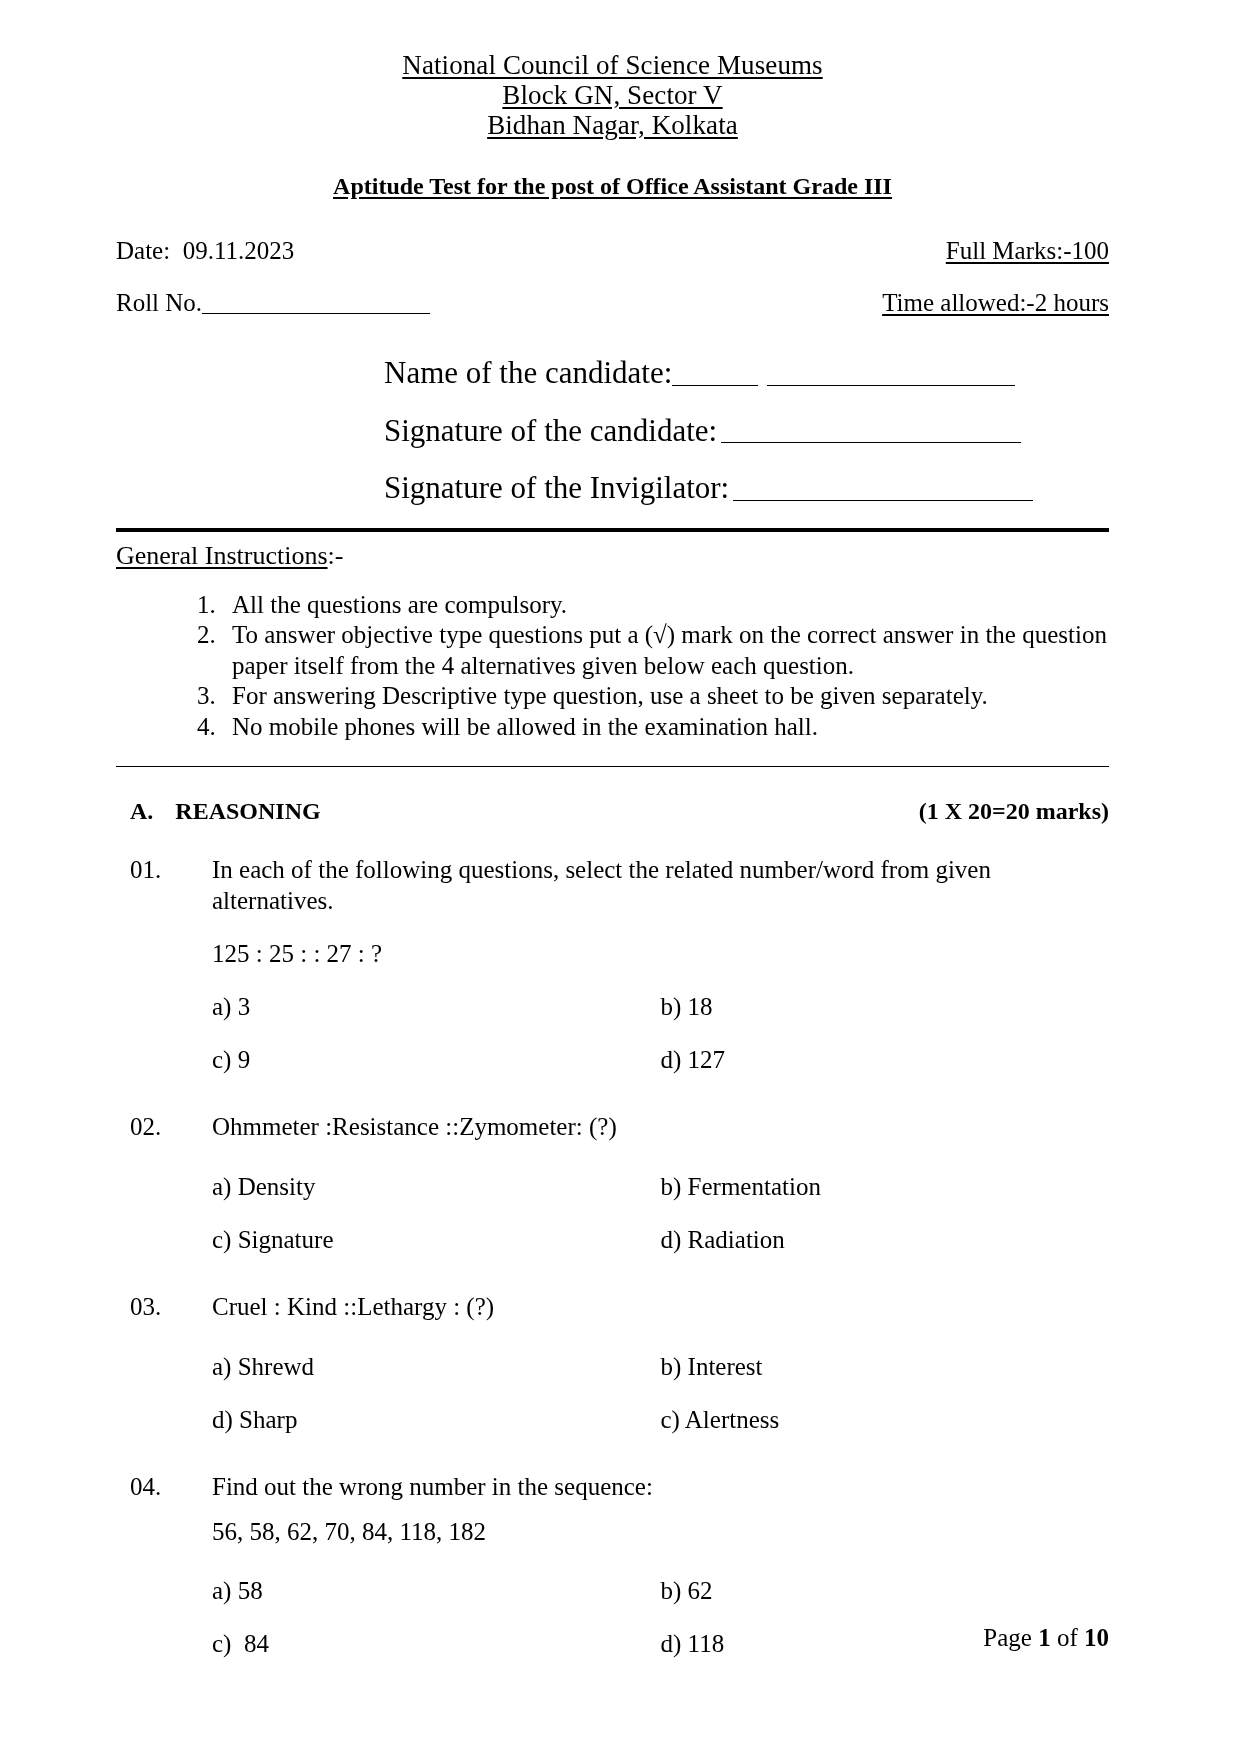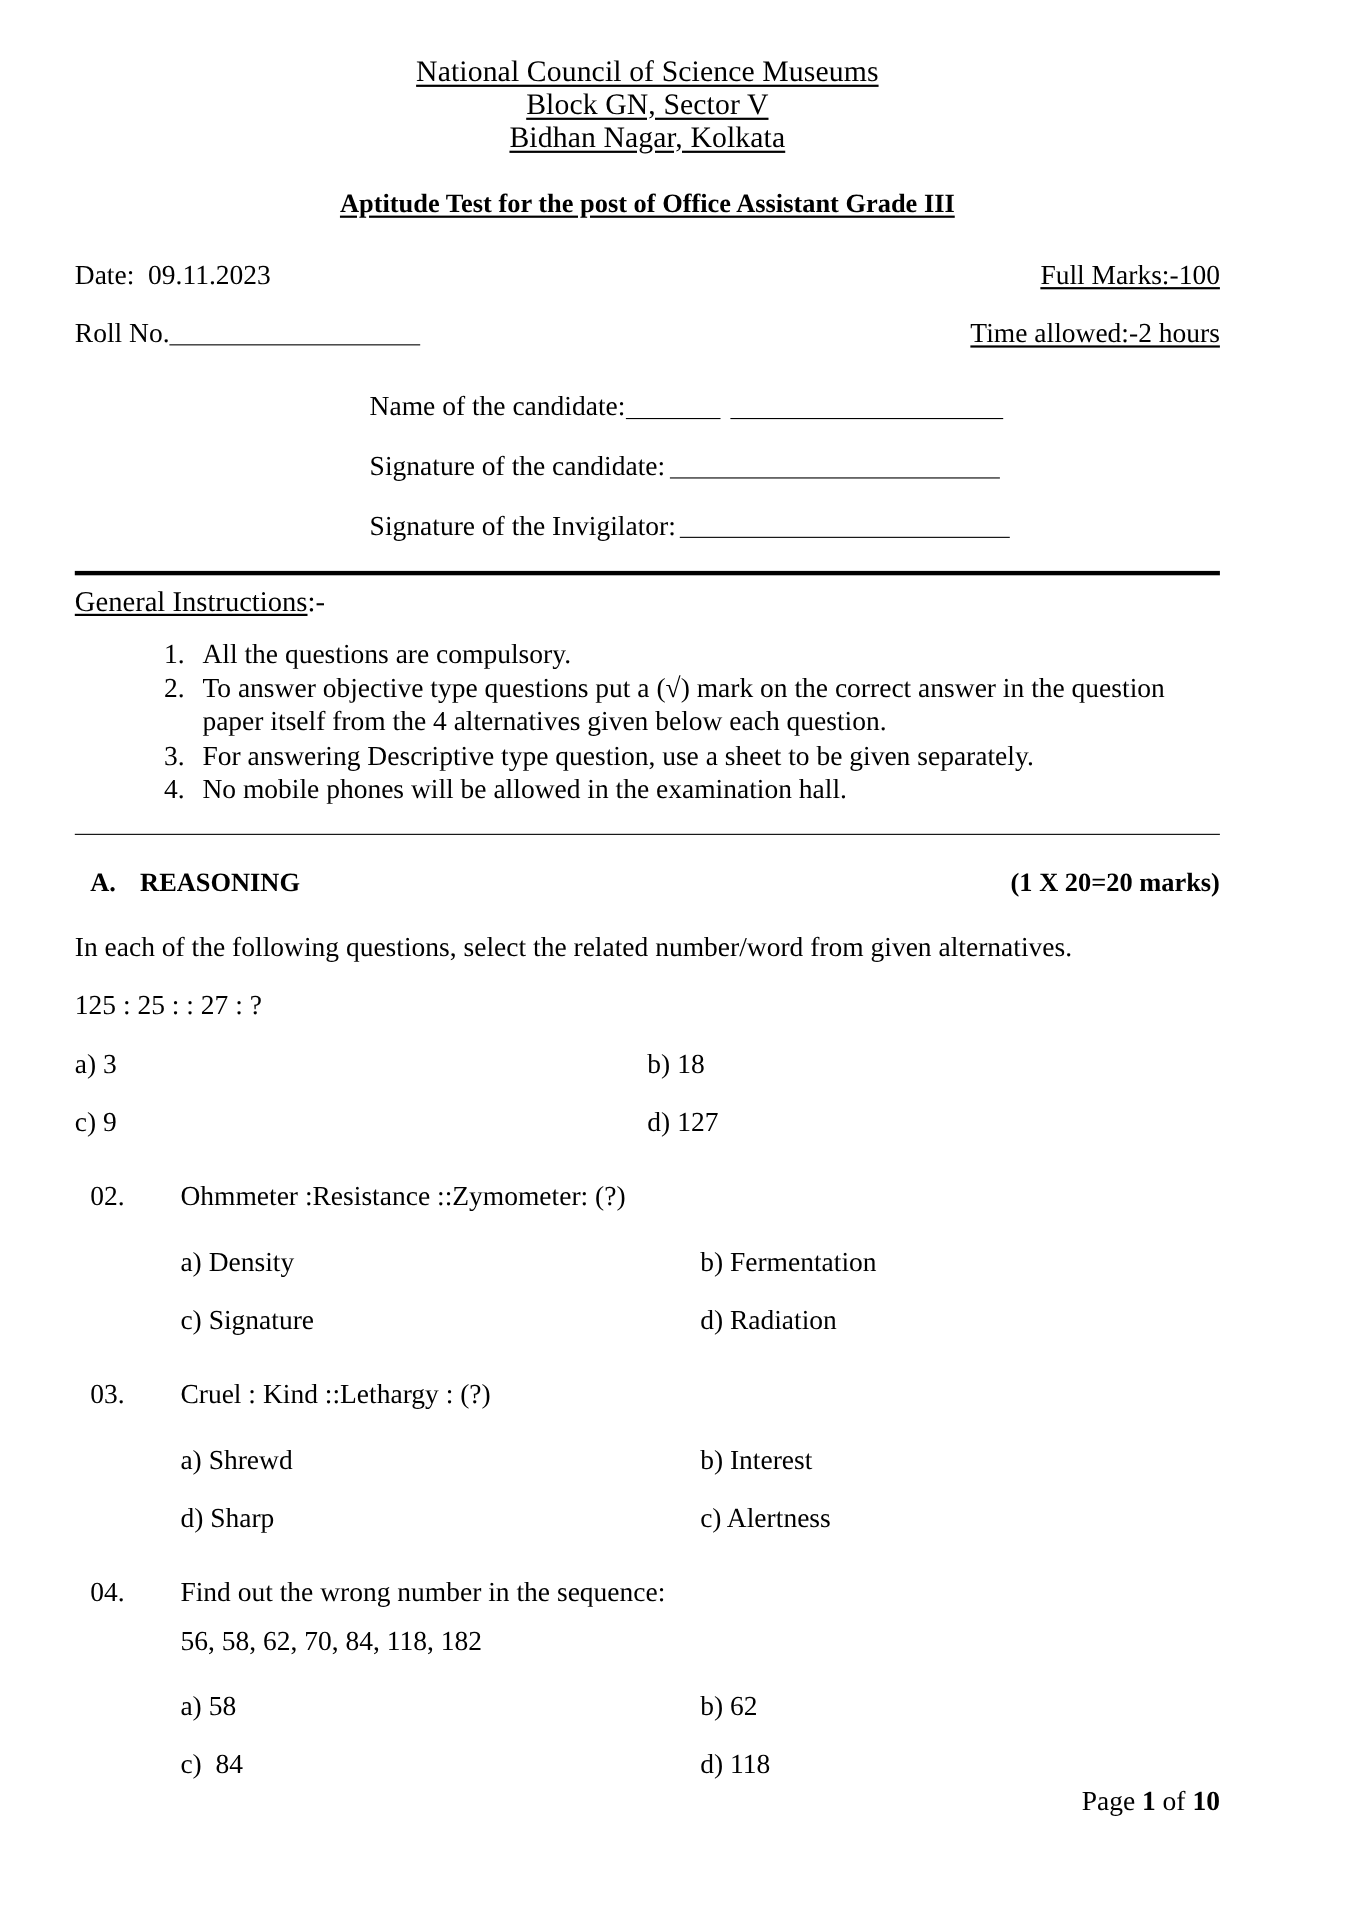--- a/index.html
+++ b/index.html
@@ -11,21 +11,21 @@
     font-family: "Liberation Serif", "DejaVu Serif", serif;
     color: #000000;
   }
   .page {
     position: relative;
     width: 1241px;
     height: 1754px;
     margin: 0 auto;
     background: #ffffff;
     box-sizing: border-box;
-    padding: 44px 132px 0 68px;
+    padding: 44px 132px 0 116px;
     overflow: hidden;
   }
 
   
   .org-header {
     text-align: center;
     margin-top: 6px;
   }
   .org-line {
     font-size: 27px;
@@ -68,21 +68,21 @@
     margin-bottom: -3px;
   }
   .blank-roll { width: 228px; }
 
   
   .cand-block {
     margin-top: 34px;
     padding-left: 268px;
   }
   .cand-row {
-    font-size: 25px;
+    font-size: 31px;
     line-height: 30px;
     white-space: nowrap;
   }
   .cand-row + .cand-row { margin-top: 22px; }
   .blank-name-a { width: 86px; }
   .blank-name-b { width: 248px; margin-left: 9px; }
   .blank-sig { width: 300px; margin-left: 4px; }
 
   
   hr.thick {
@@ -211,20 +211,21 @@
 
   <div class="section-head">
     <div class="section-left">
       <span class="letter">A.</span>
       <span>REASONING</span>
     </div>
     <div>(1 X 20=20 marks)</div>
   </div>
 
   <div class="question">
+    <div class="q-num">01.</div>
     <div class="q-body">
       <div class="q-stem">In each of the following questions, select the related number/word from given alternatives.</div>
       <div class="q-sub">125 : 25 : : 27 : ?</div>
       <div class="opt-row">
         <div class="opt-cell">a) 3</div>
         <div class="opt-cell">b) 18</div>
       </div>
       <div class="opt-row">
         <div class="opt-cell">c) 9</div>
         <div class="opt-cell">d) 127</div>

